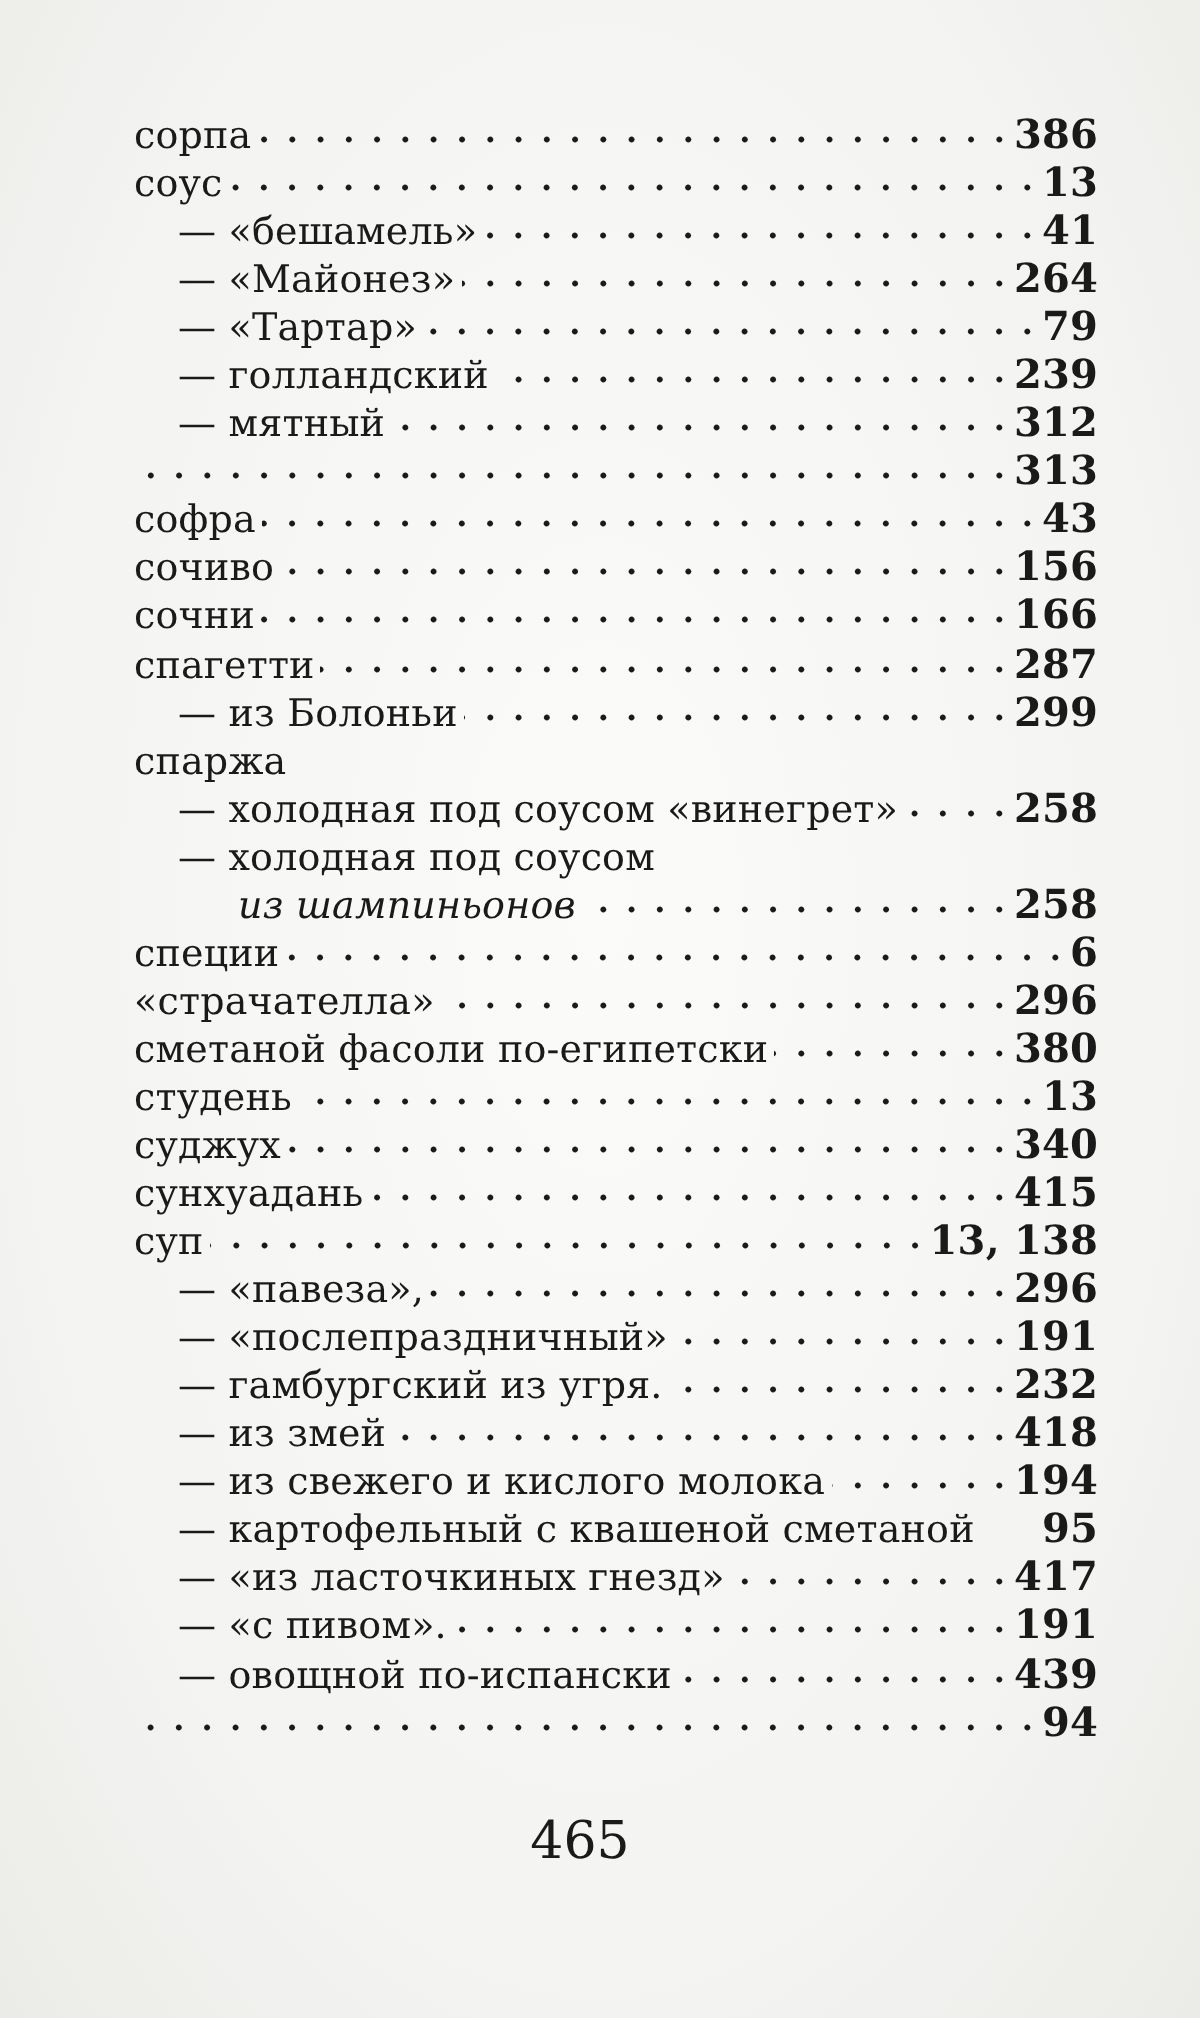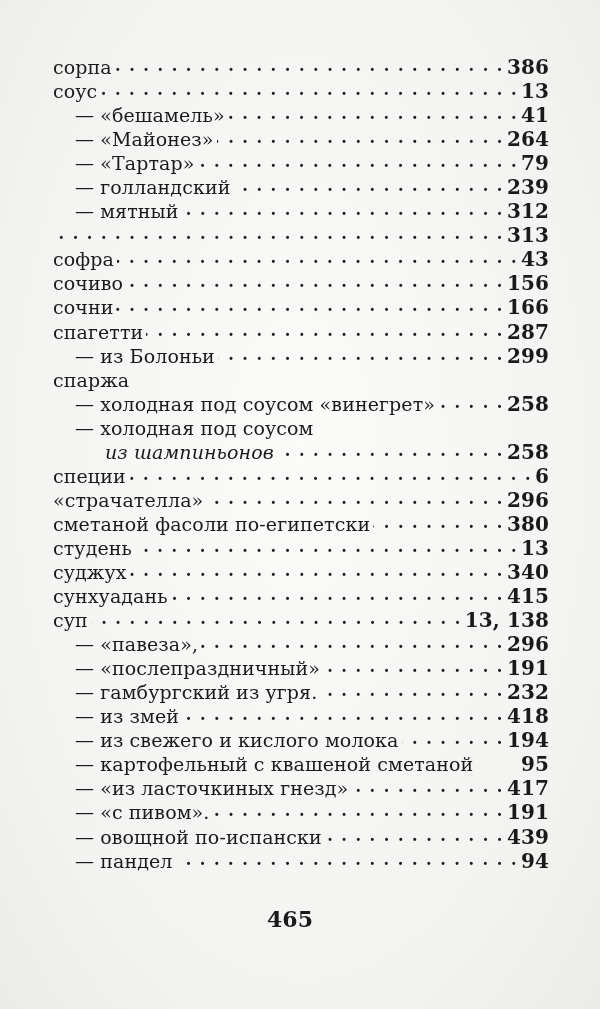--- a/index.html
+++ b/index.html
@@ -28,20 +28,21 @@
       width: 496px;
     }
     .row {
       height: 24.06px;
       line-height: 24.06px;
       font-size: 19px;
       display: flex;
       align-items: baseline;
       white-space: nowrap;
       letter-spacing: 0.1px;
+      margin-left: 14px;
     }
     .row .term {
       flex: 0 0 auto;
     }
     .row.sub .term { padding-left: 22px; }
     .row.subcont .term { padding-left: 52px; font-style: italic; }
     .row .leader {
       flex: 1 1 auto;
       overflow: hidden;
       margin: 0 3px;
@@ -65,22 +66,22 @@
       font-size: 20px;
       font-weight: bold;
       text-align: center;
     }
     .folio {
       position: absolute;
       left: 0;
       width: 580px;
       top: 906px;
       text-align: center;
-      font-size: 22px;
-      font-weight: bold;
+      font-size: 26px;
+      font-weight: normal;
     }
   </style>
 </head>
 <body>
 
 <div class="page">
   <div class="index">
 
     <div class="row">
       <span class="term">сорпа</span>
@@ -240,21 +241,20 @@
       <span class="term">— «с пивом».</span>
       <span class="leader"></span>
       <span class="page-num">191</span>
     </div>
     <div class="row sub">
       <span class="term">— овощной по-испански</span>
       <span class="leader"></span>
       <span class="page-num">439</span>
     </div>
     <div class="row sub">
-      <span class="term">— пандел</span>
       <span class="leader"></span>
       <span class="page-num">94</span>
     </div>
 
   </div>
 
   <div class="folio">465</div>
 </div>
 
 </body></html>

